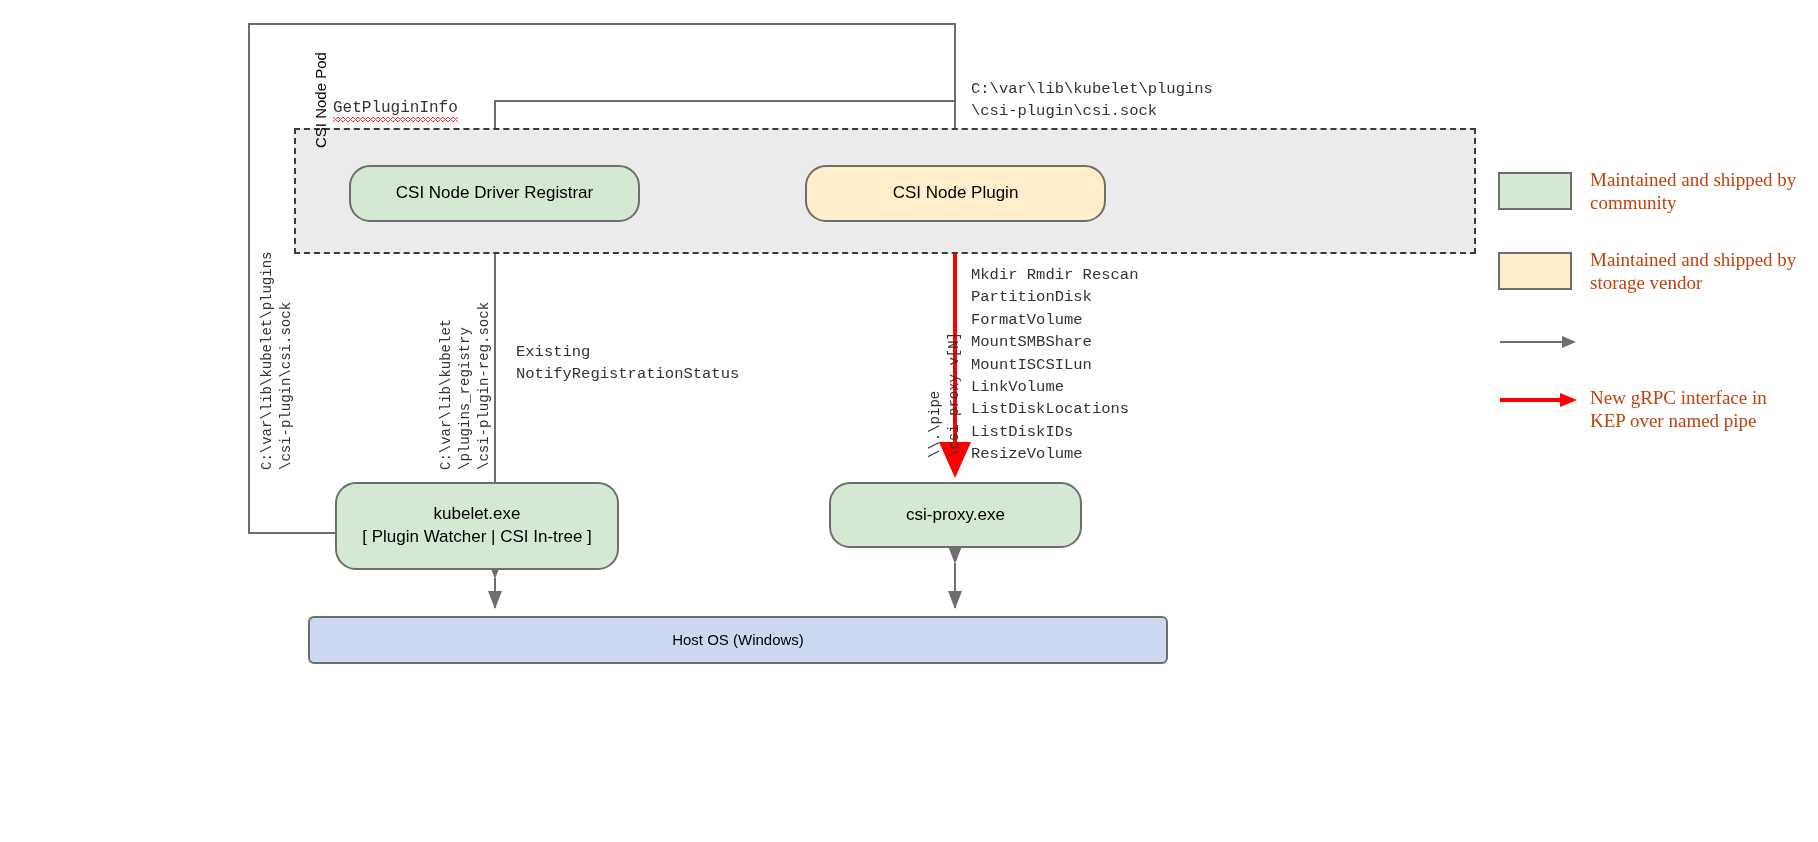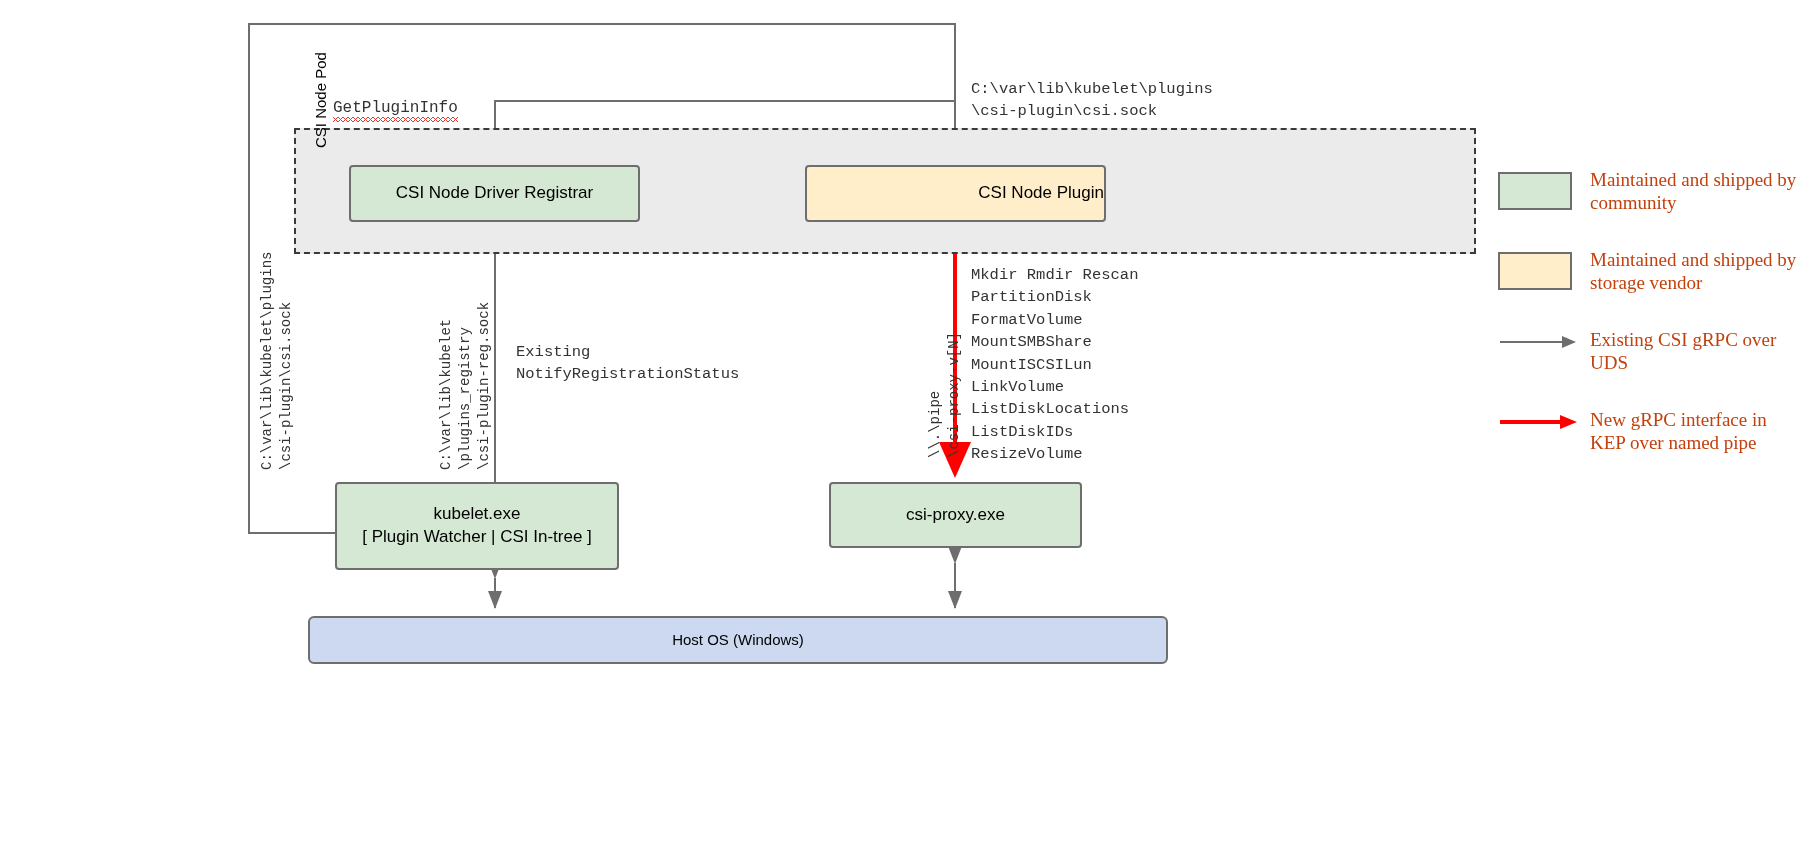--- a/index.html
+++ b/index.html
@@ -15,30 +15,30 @@
   .pod-label{
     position:absolute;left:312px;top:148px;width:90px;
     font-size:15px;color:#000;
     transform:rotate(-90deg);transform-origin:0 0;
     white-space:nowrap;
   }
 
   
   .node{
     position:absolute;box-sizing:border-box;
-    border:2px solid #6e6e6e;border-radius:4px;
+    border:2px solid #6e6e6e;border-radius:21px;
     display:flex;flex-direction:column;align-items:center;justify-content:center;
     font-size:17px;color:#000;text-align:center;line-height:1.35;
   }
   .green{background:#d5e8d4;}
   .yellow{background:#ffeec9;}
   .blue{background:#ccd9f0;}
 
   #box-registrar{left:349px;top:165px;width:291px;height:57px;}
-  #box-plugin   {left:805px;top:165px;width:301px;height:57px;align-items:flex-end;}
+  #box-plugin   {left:805px;top:165px;width:301px;height:57px;}
   #box-kubelet  {left:335px;top:482px;width:284px;height:88px;}
   #box-proxy    {left:829px;top:482px;width:253px;height:66px;}
   #box-hostos   {left:308px;top:616px;width:860px;height:48px;border-radius:6px;font-size:15px;}
 
   
   .tblock{position:absolute;white-space:pre;font-size:15.5px;line-height:22.4px;}
   .mono-block{font-family:"Liberation Mono",monospace;color:#333;}
 
   #lbl-getplugininfo{
     position:absolute;left:333px;top:99px;font-family:"Liberation Mono",monospace;
@@ -190,21 +190,20 @@
       <div class="legend-text">Maintained and shipped by storage vendor</div>
     </div>
 
     <div class="legend-row">
       <div class="swatch-cell">
         <svg class="arrow-svg" width="80" height="20" viewBox="0 0 80 20">
           <line x1="2" y1="10" x2="64" y2="10" stroke="#6e6e6e" stroke-width="2"></line>
           <path d="M64,4 L78,10 L64,16 z" fill="#6e6e6e"></path>
         </svg>
       </div>
-      <div class="legend-text">Existing CSI gRPC over UDS</div>
     </div>
 
     <div class="legend-row">
       <div class="swatch-cell">
         <svg class="arrow-svg" width="80" height="20" viewBox="0 0 80 20">
           <line x1="2" y1="10" x2="62" y2="10" stroke="#ff0000" stroke-width="4"></line>
           <path d="M62,3 L79,10 L62,17 z" fill="#ff0000"></path>
         </svg>
       </div>
       <div class="legend-text">New gRPC interface in KEP over named pipe</div>

